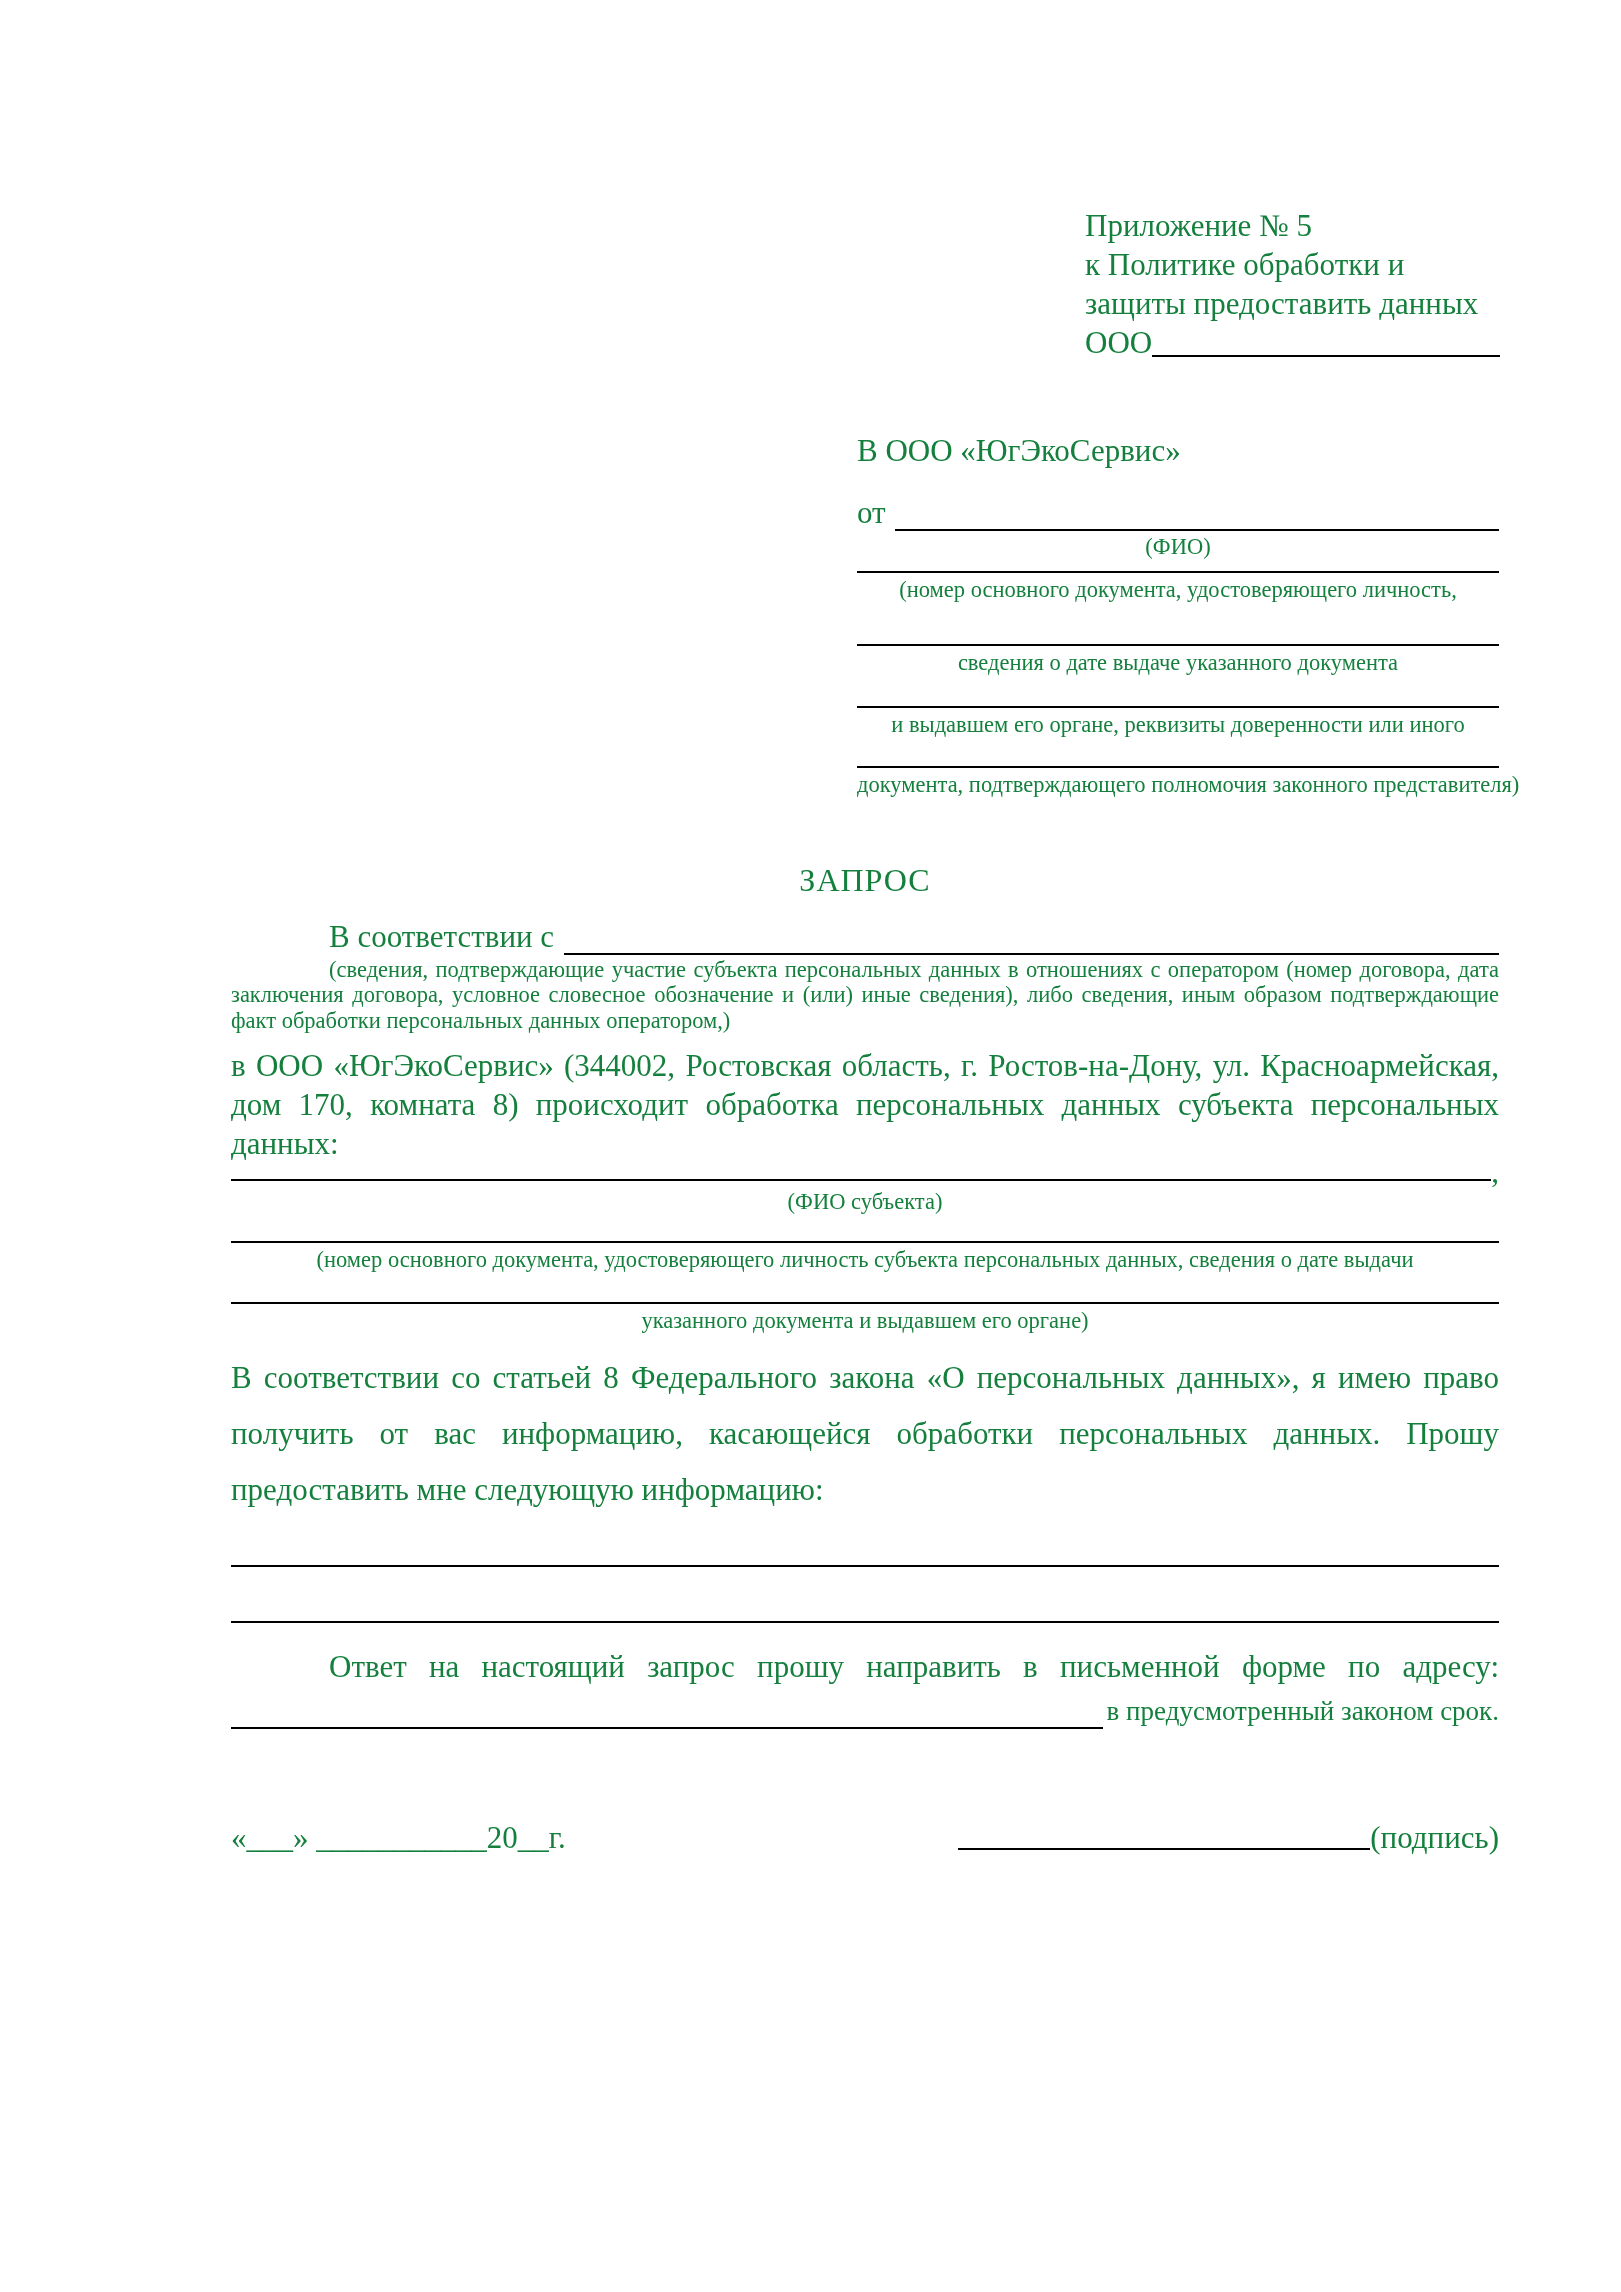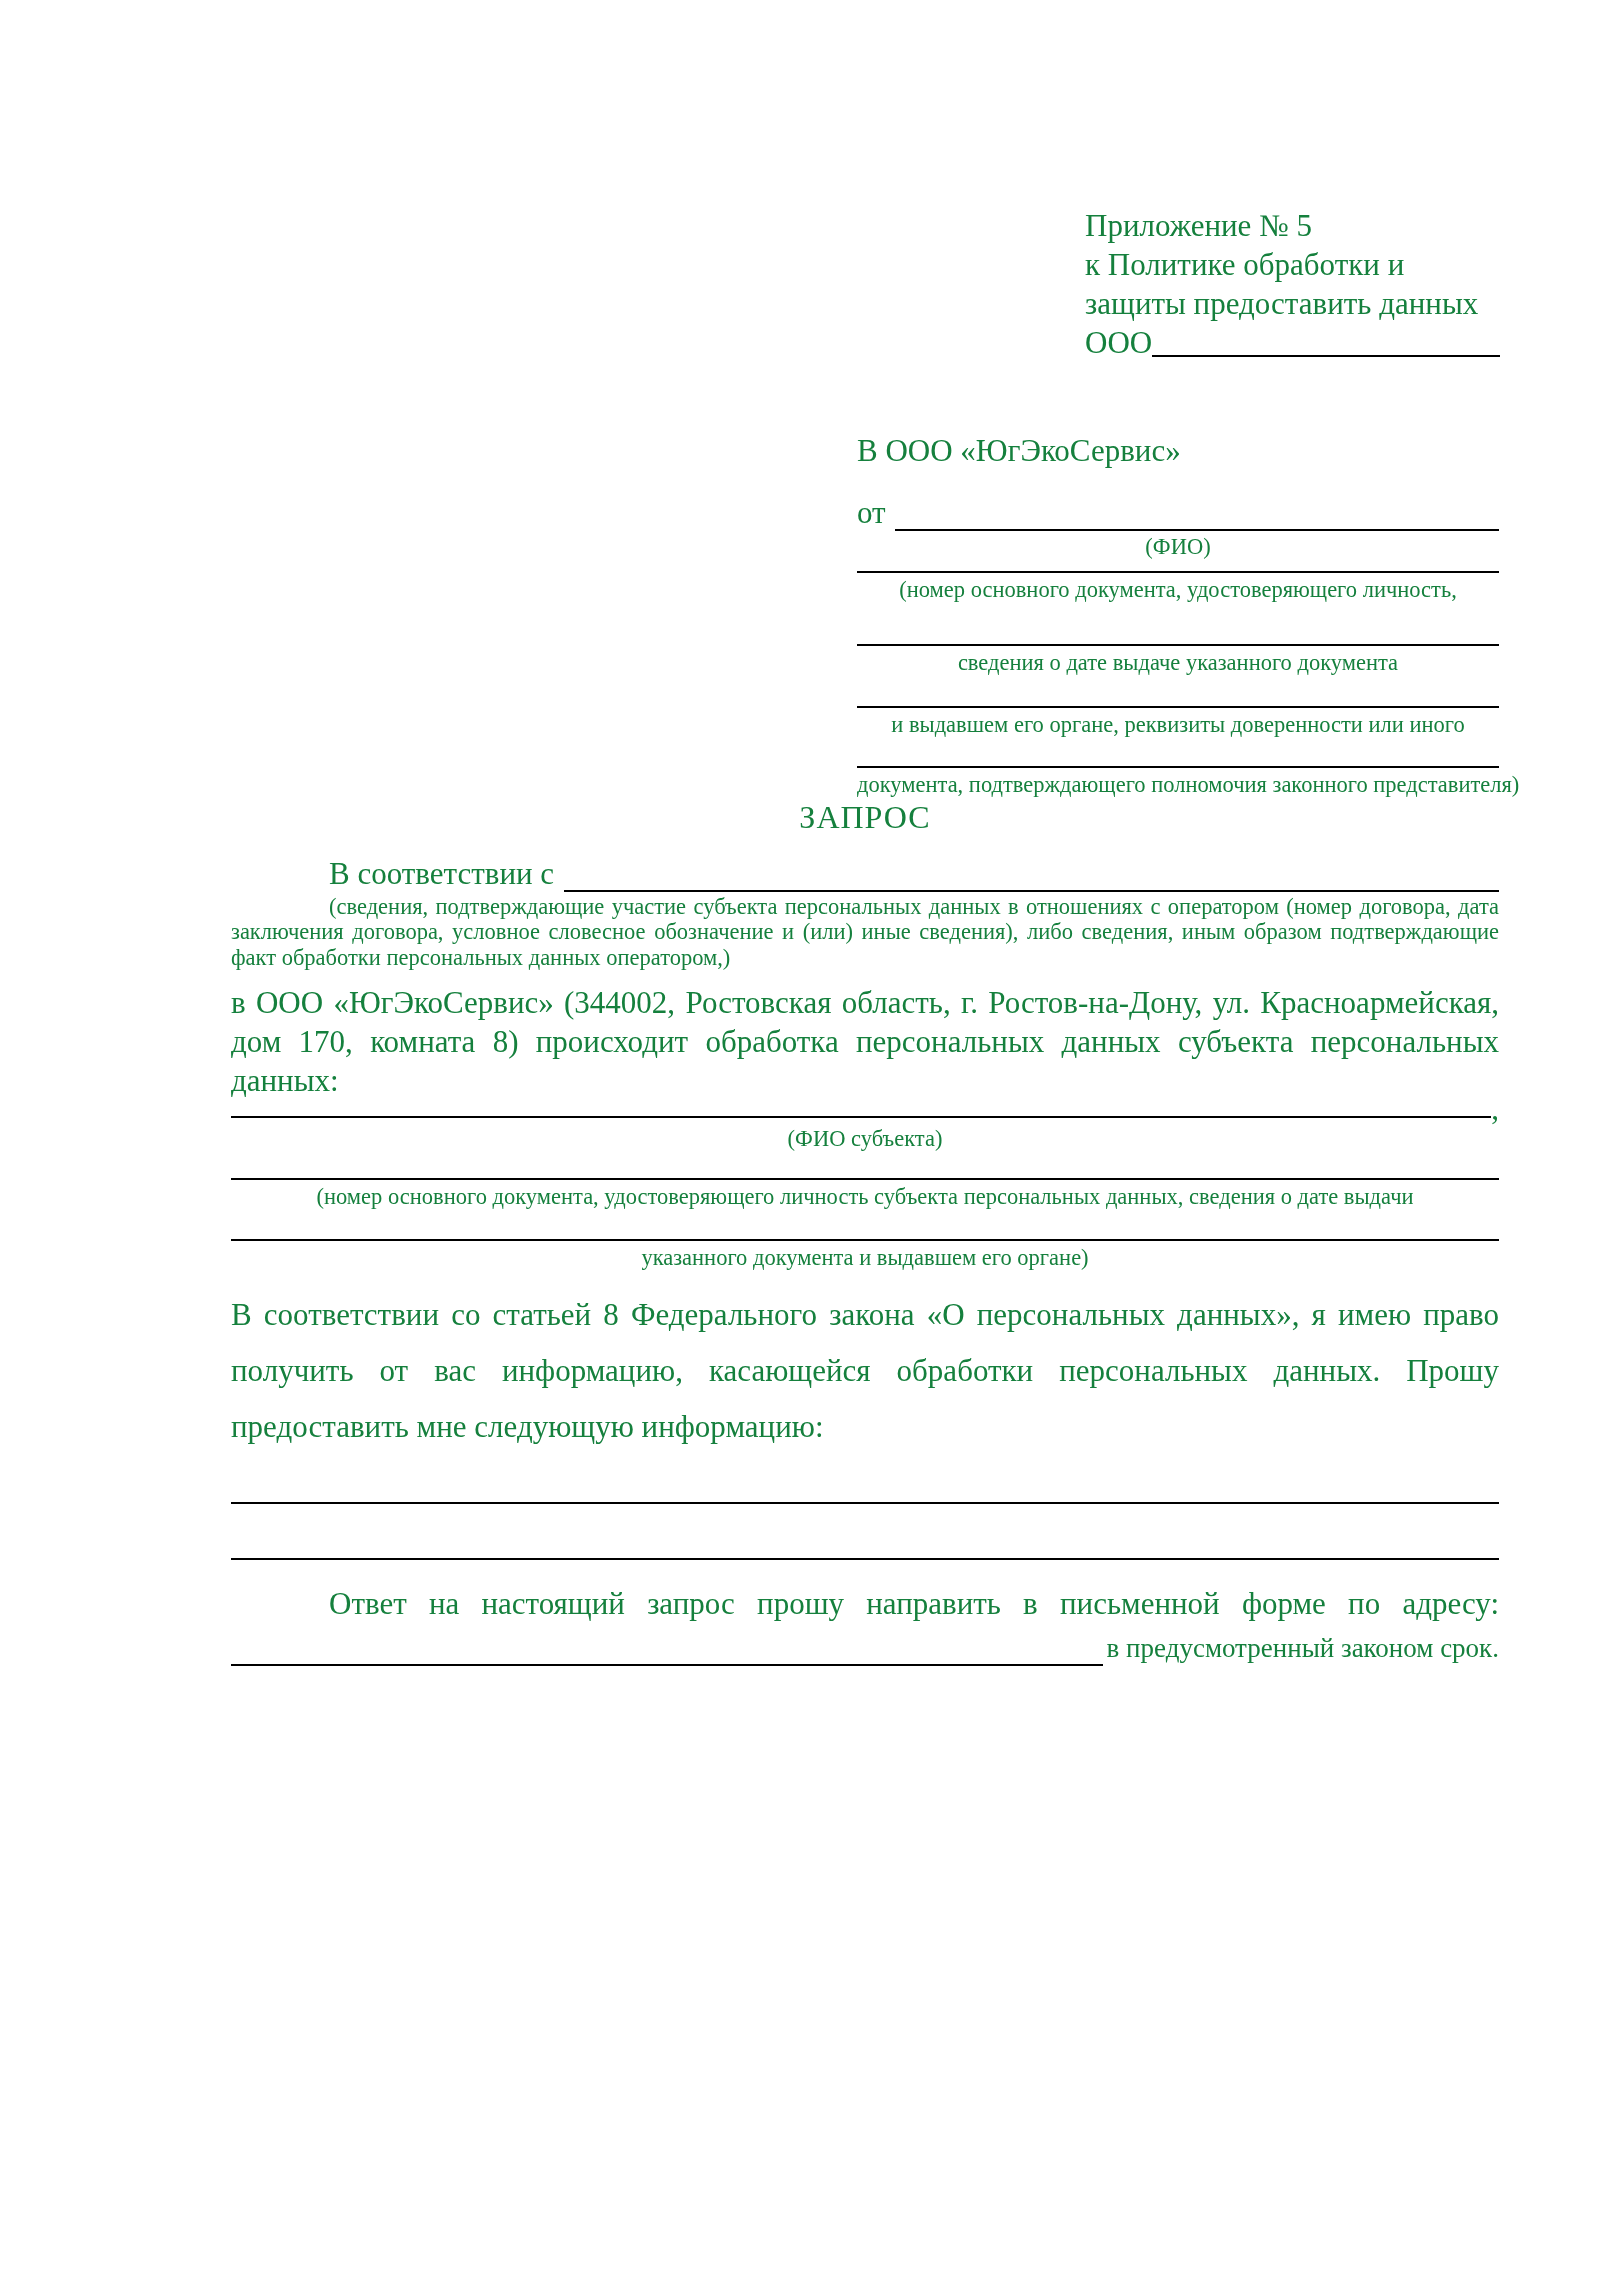--- a/index.html
+++ b/index.html
@@ -76,20 +76,21 @@
   .from-row .from-label { padding-right: 9.8px; }
   .fio-caption   { margin-top: 9.8px; }
   .addr-rule-1   { margin-top: 9.8px; }
   .addr-rule-2   { margin-top: 41px; }
   .addr-rule-3   { margin-top: 30px; }
   .addr-rule-4   { margin-top: 27.4px; }
   .addr-block .caption { margin-top: 2.9px; }
 
   
   .request-heading {
+    margin-top: 63px;
     font-size: 32px;
     line-height: 39px;
     text-align: center;
     letter-spacing: 1px;
   }
 
   
   .accord-row {
     display: flex;
     align-items: flex-end;
@@ -243,15 +244,22 @@
 
   <div class="rule info-rule-1"></div>
   <div class="rule info-rule-2"></div>
 
   <div class="answer-par">Ответ на настоящий запрос прошу направить в письменной форме по адресу:</div>
   <div class="answer-row">
     <span class="line-fill"></span>
     <span class="tail">в предусмотренный законом срок.</span>
   </div>
 
+  <div class="footer-row">
+    <span class="date-line">«___» ___________20__г.</span>
+    <span class="sig-group">
+      <span class="sig-line"></span>
+      <span class="sig-caption">(подпись)</span>
+    </span>
+  </div>
 
 </div>
 
 
 </body></html>

